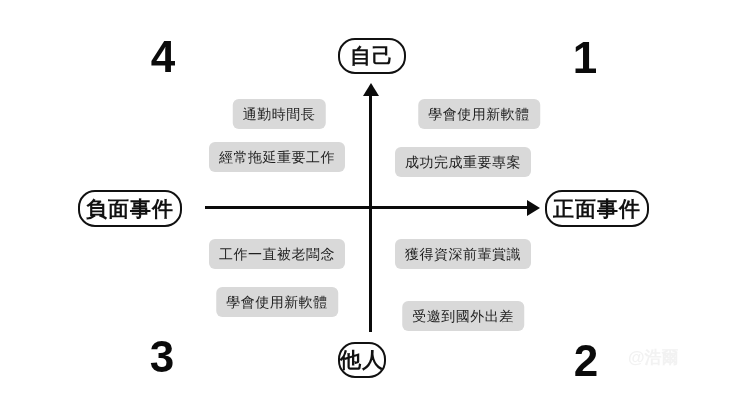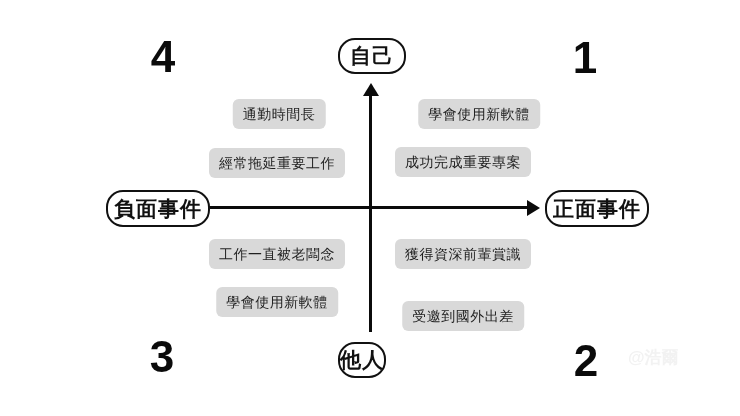--- a/index.html
+++ b/index.html
@@ -53,21 +53,21 @@
     align-items: center;
     justify-content: center;
     font-weight: bold;
     font-size: 21px;
     letter-spacing: 1px;
     box-sizing: border-box;
     white-space: nowrap;
   }
   .axis-top    { left: 338px; top: 38px;  width: 68px;  height: 36px; }
   .axis-bottom { left: 338px; top: 342px; width: 48px;  height: 36px; }
-  .axis-left   { left: 106px;  top: 190px; width: 104px; height: 37px; text-align: center; }
+  .axis-left   { left: 78px;  top: 190px; width: 104px; height: 37px; text-align: center; }
   .axis-right  { left: 545px; top: 190px; width: 104px; height: 37px; }
 
   
   .qnum {
     position: absolute;
     transform: translate(-50%, -50%);
     font-weight: bold;
     font-size: 44px;
     line-height: 1;
     color: #0b0b0b;
@@ -84,21 +84,21 @@
     background: #d9d9d9;
     color: #1f1f1f;
     border-radius: 6px;
     font-size: 14px;
     line-height: 1;
     padding: 8px 10px;
     white-space: nowrap;
     letter-spacing: 0.5px;
   }
   .chip-tl1 { left: 279px; top: 114px; }
-  .chip-tl2 { left: 277px; top: 163px; }
+  .chip-tl2 { left: 277px; top: 157px; }
   .chip-tr1 { left: 463px; top: 114px; margin-left: 16px; }
   .chip-tr2 { left: 463px; top: 162px; }
   .chip-bl1 { left: 277px; top: 254px; }
   .chip-bl2 { left: 277px; top: 302px; }
   .chip-br1 { left: 463px; top: 254px; }
   .chip-br2 { left: 463px; top: 302px; margin-top: 14px; }
 
   
   .watermark {
     position: absolute;

